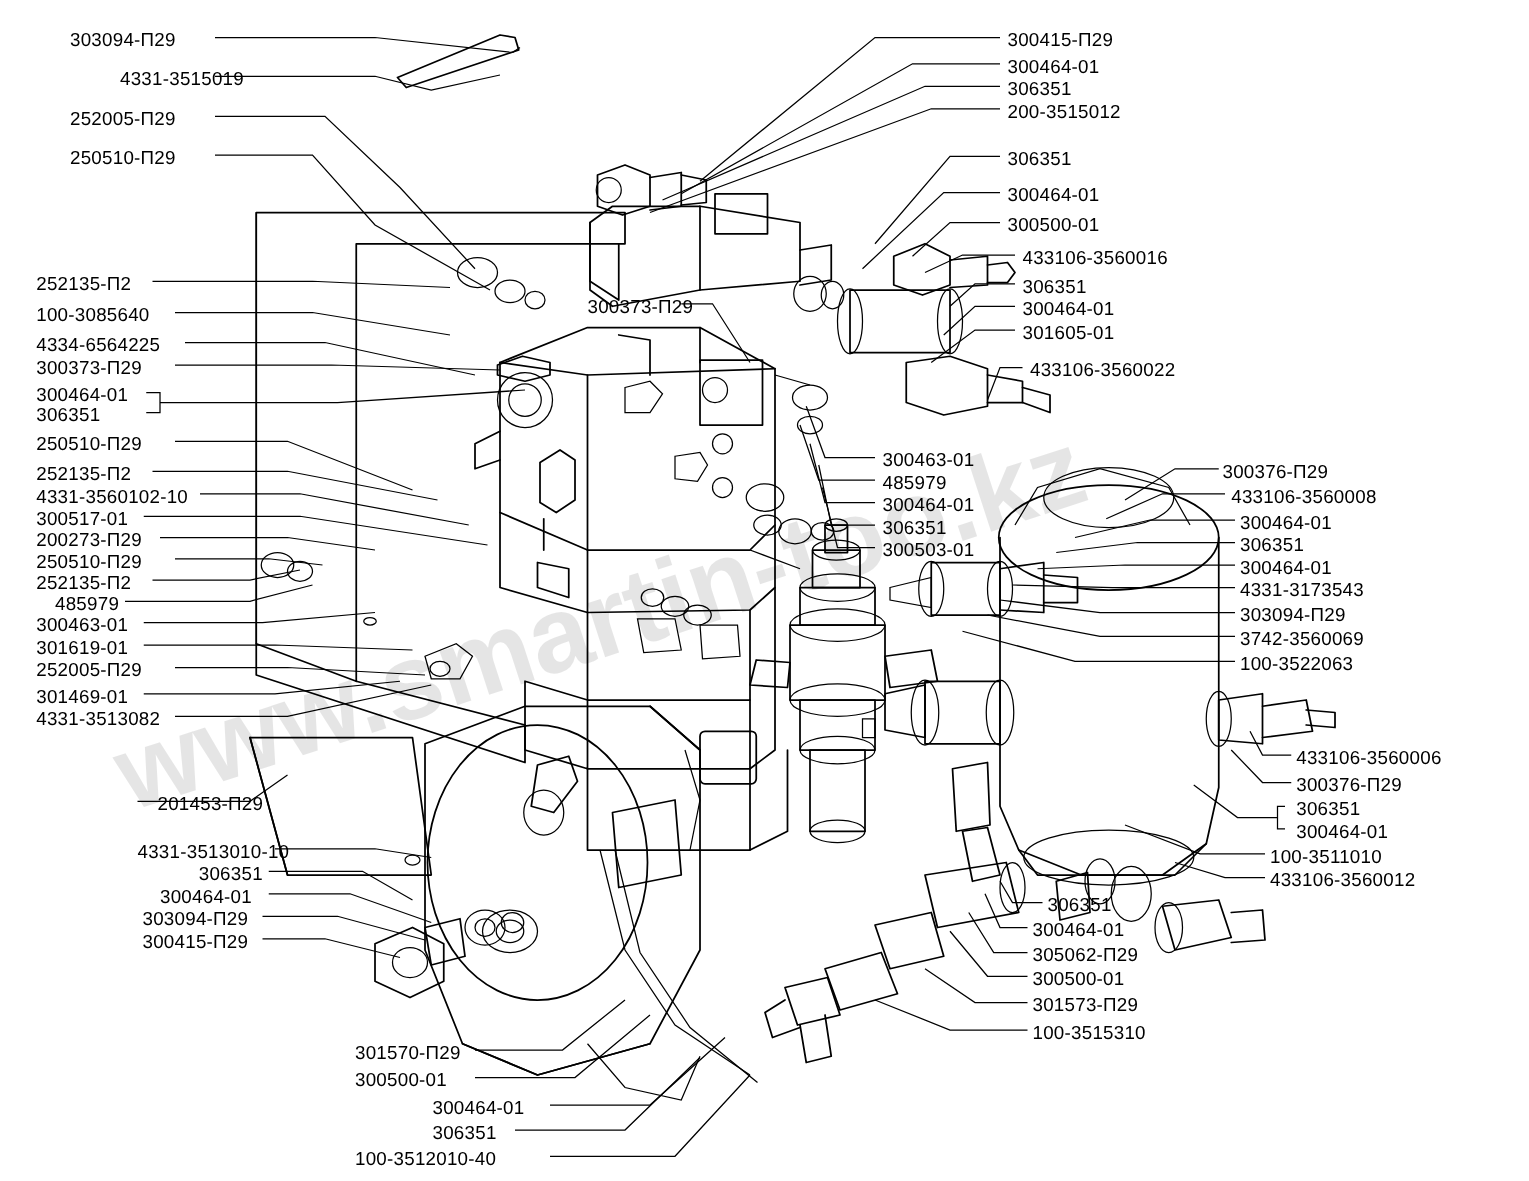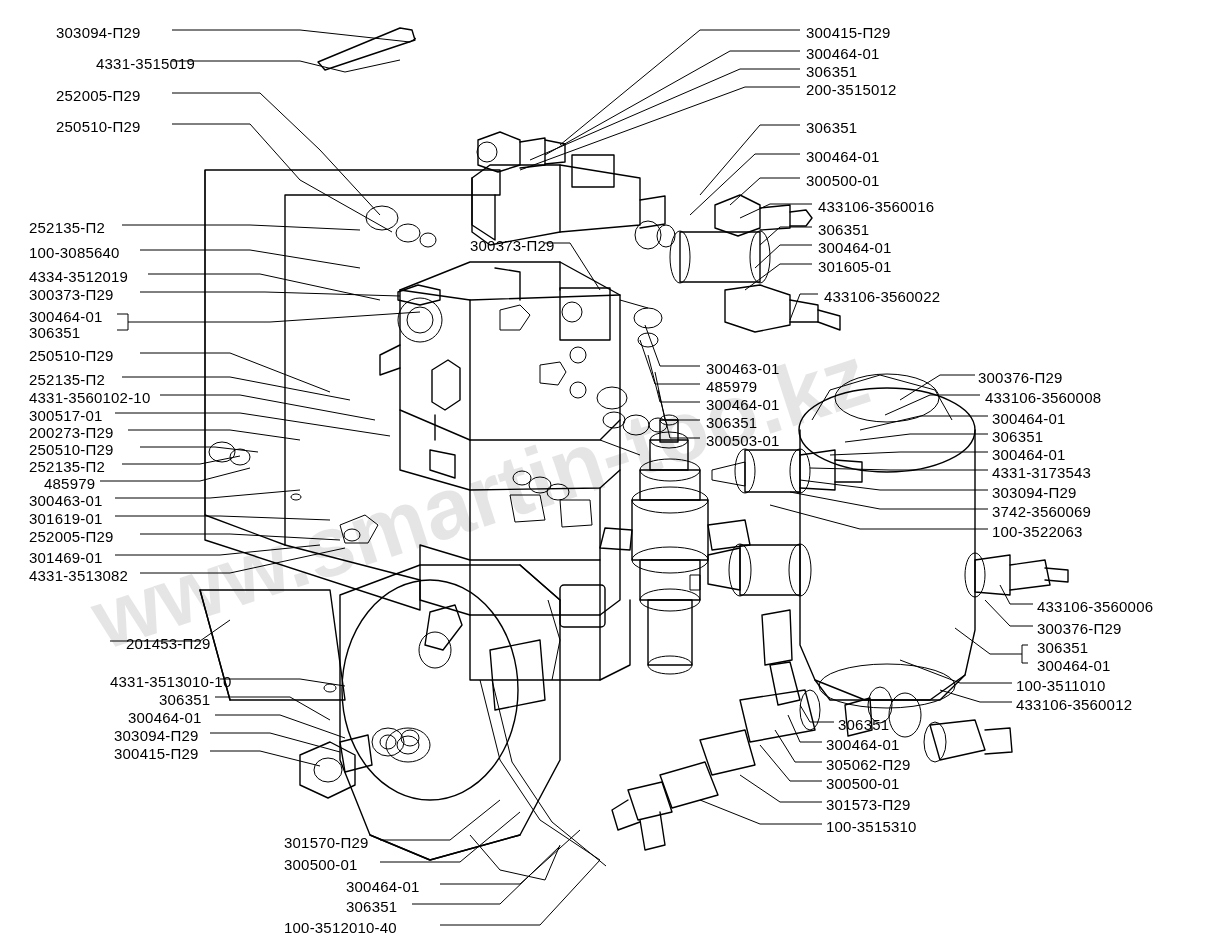--- a/index.html
+++ b/index.html
@@ -374,21 +374,21 @@
     <div class="wm-text">www.smartin-too.kz</div>
   </div>
 
   <div class="label" style="left:56px; top:24px;">303094-П29</div>
   <div class="label" style="left:56px; top:55px;margin-left:40px;">4331-3515019</div>
   <div class="label" style="left:56px; top:87px;">252005-П29</div>
   <div class="label" style="left:56px; top:118px;">250510-П29</div>
 
   <div class="label" style="left:29px; top:219px;">252135-П2</div>
   <div class="label" style="left:29px; top:244px;">100-3085640</div>
-  <div class="label" style="left:29px; top:268px;">4334-3512019</div>
+  <div class="label" style="left:29px; top:268px;">4334-6564225</div>
   <div class="label" style="left:29px; top:286px;">300373-П29</div>
   <div class="label" style="left:29px; top:308px;">300464-01</div>
   <div class="label" style="left:29px; top:324px;">306351</div>
   <div class="label" style="left:29px; top:347px;">250510-П29</div>
   <div class="label" style="left:29px; top:371px;">252135-П2</div>
   <div class="label" style="left:29px; top:389px;">4331-3560102-10</div>
   <div class="label" style="left:29px; top:407px;">300517-01</div>
   <div class="label" style="left:29px; top:424px;">200273-П29</div>
   <div class="label" style="left:29px; top:441px;">250510-П29</div>
   <div class="label" style="left:29px; top:458px;">252135-П2</div>

